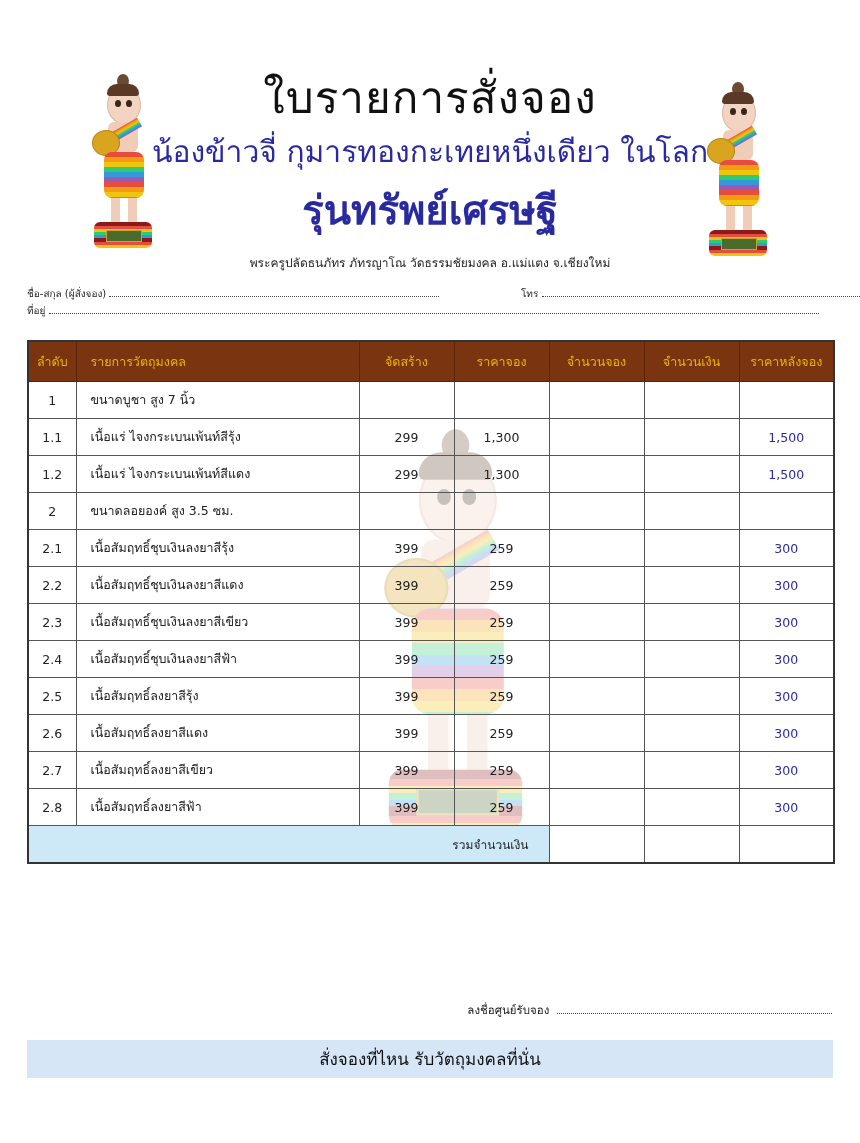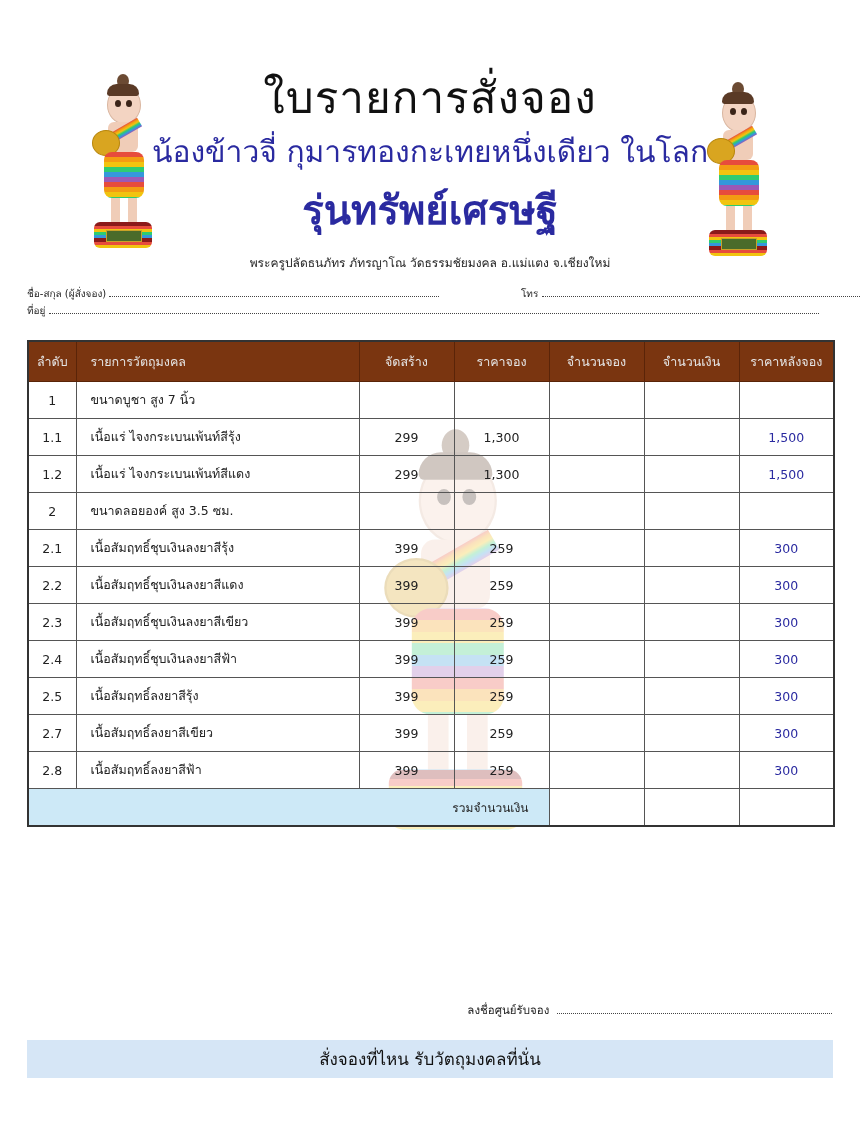--- a/index.html
+++ b/index.html
@@ -29,21 +29,21 @@
               background:repeating-linear-gradient(#8b1a1a 0 4px,#e74c3c 4px 7px,#f1c40f 7px 10px,#2ecc71 10px 13px,#3498db 13px 16px); }
   .fig-plate { position:absolute; left:18px; top:160px; width:34px; height:10px; background:#4a6b2a; border:1px solid #c9a227; }
 
   .watermark { left:375px; top:420px; width:170px; height:420px; opacity:0.28; }
   .watermark .figure { transform:scale(2.3); transform-origin:0 0; }
 
   .field-line { font-size:10px; color:#222; white-space:nowrap; }
   .dots { display:inline-block; border-bottom:1px dotted #444; height:9px; vertical-align:baseline; }
 
   table.order { position:absolute; left:27px; top:340px; width:806px; border-collapse:collapse; font-size:12.5px; table-layout:fixed; }
-  table.order th { background:#7a3510; color:#e5e5e5; font-weight:normal; height:37px; border:1px solid #5a2408; font-size:12.5px; }
+  table.order th { background:#7a3510; color:#eab308; font-weight:normal; height:37px; border:1px solid #5a2408; font-size:12.5px; }
   table.order td { height:36px; border:1px solid #555; background:transparent; padding:0; }
   table.order { border:2px solid #333; }
   .c-num { text-align:center; }
   .c-name { text-align:left; padding-left:14px !important; }
   .c-val { text-align:center; }
   .c-blue { text-align:center; color:#2a2aa0; }
   .th-left { text-align:left; padding-left:14px; }
   .total-label { background:#cde9f7 !important; text-align:right; padding-right:20px !important; font-size:12px;margin-top:19px; }
 
   .signature { left:0; width:832px; top:1001px; text-align:right; font-size:11.5px; }
@@ -216,20 +216,29 @@
       <tr>
         <td class="c-num">2.5</td>
         <td class="c-name">เนื้อสัมฤทธิ์ลงยาสีรุ้ง</td>
         <td class="c-val">399</td>
         <td class="c-val">259</td>
         <td class="c-val"></td>
         <td class="c-val"></td>
         <td class="c-blue">300</td>
       </tr>
       <tr>
+        <td class="c-num">2.6</td>
+        <td class="c-name">เนื้อสัมฤทธิ์ลงยาสีแดง</td>
+        <td class="c-val">399</td>
+        <td class="c-val">259</td>
+        <td class="c-val"></td>
+        <td class="c-val"></td>
+        <td class="c-blue">300</td>
+      </tr>
+      <tr>
         <td class="c-num">2.7</td>
         <td class="c-name">เนื้อสัมฤทธิ์ลงยาสีเขียว</td>
         <td class="c-val">399</td>
         <td class="c-val">259</td>
         <td class="c-val"></td>
         <td class="c-val"></td>
         <td class="c-blue">300</td>
       </tr>
       <tr>
         <td class="c-num">2.8</td>

